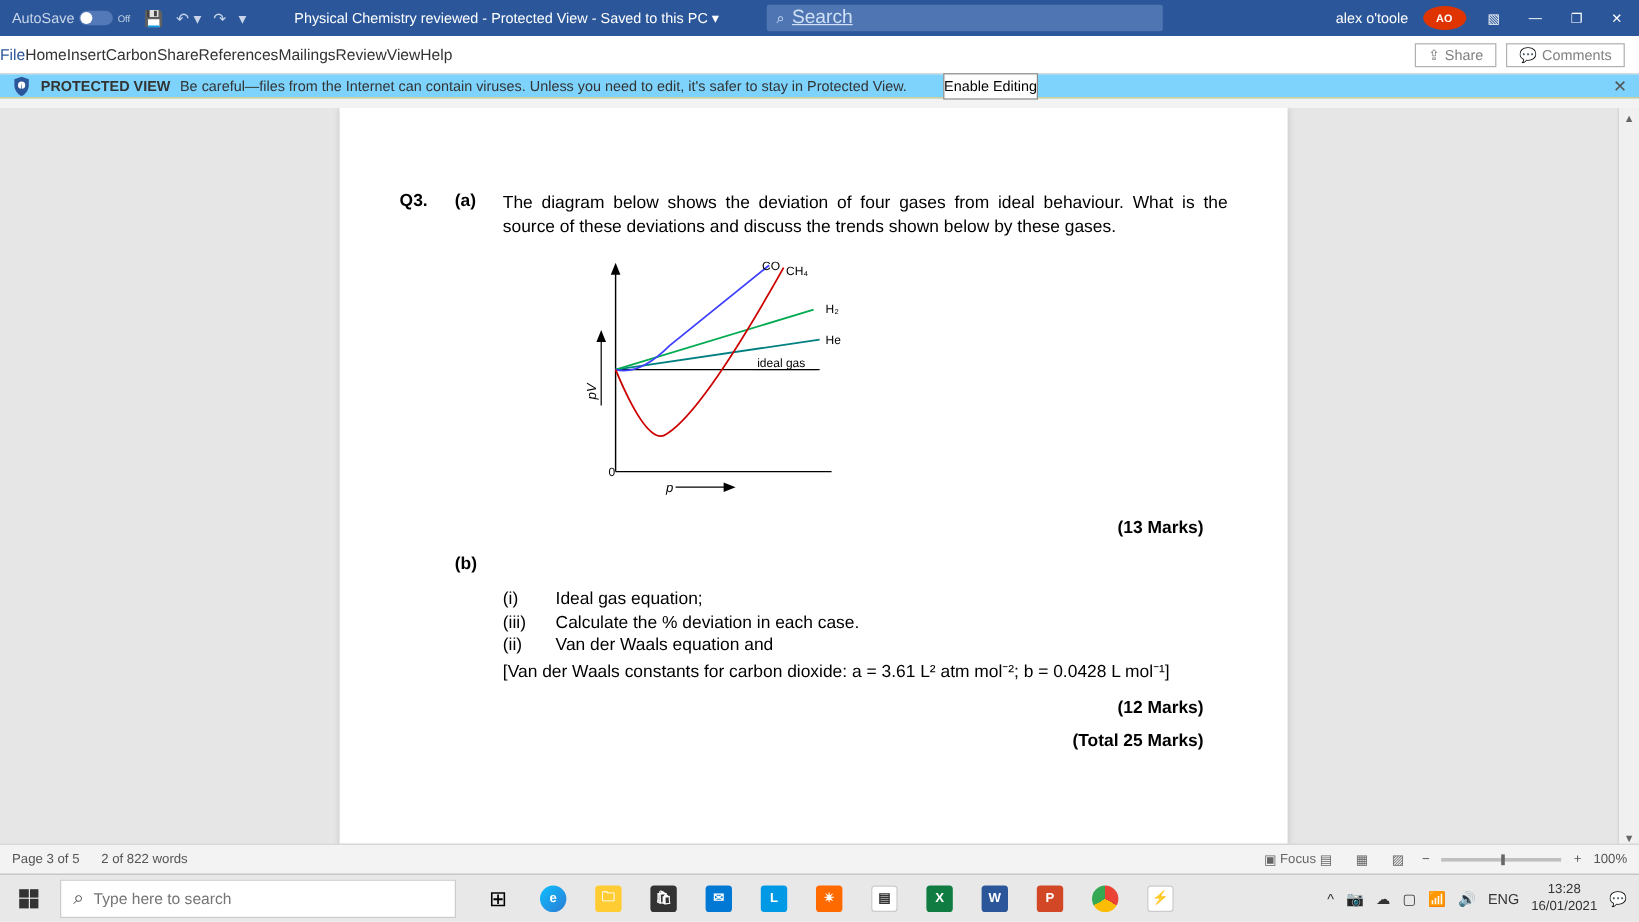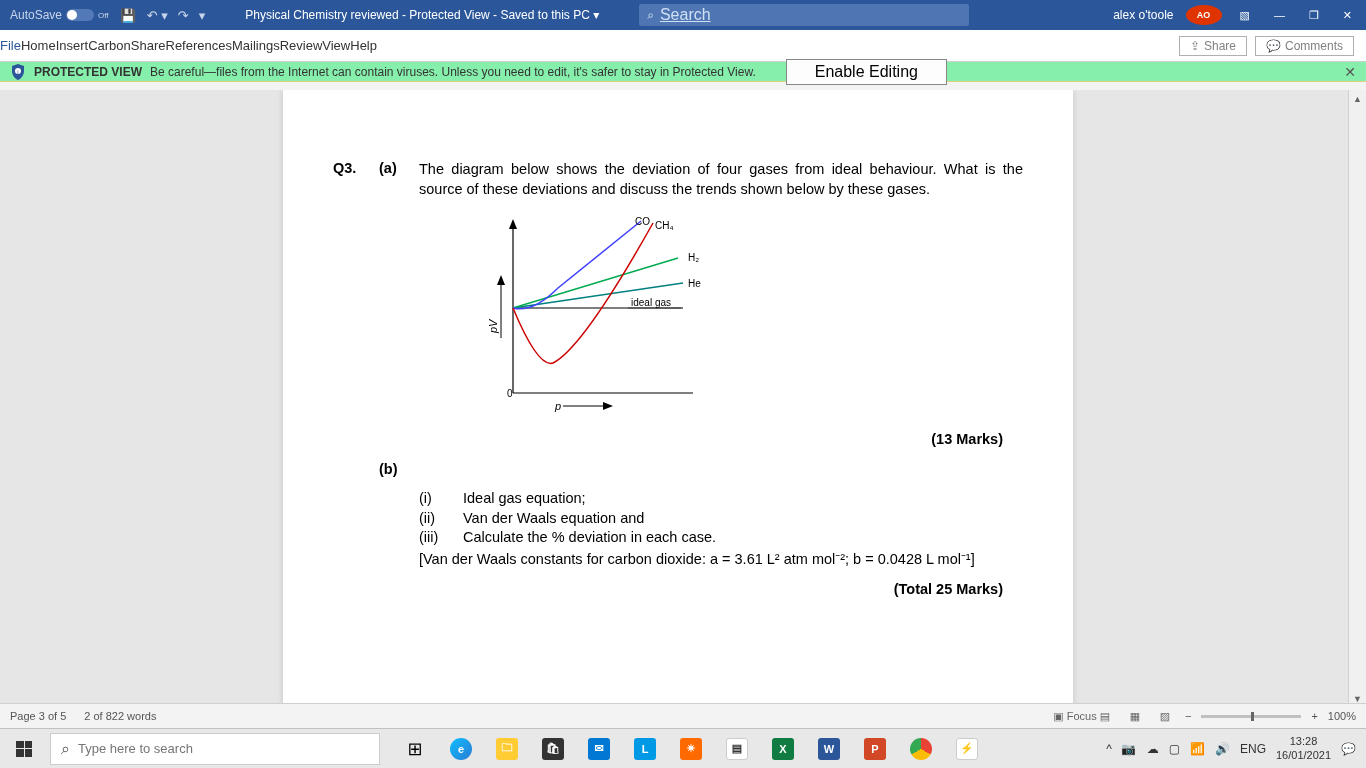--- a/index.html
+++ b/index.html
@@ -24,25 +24,25 @@
 .win-btn { color: #fff; font-size: 11px; cursor: pointer; padding: 0 6px; }
 
 
 .ribbon { height: 32px; background: #fff; border-bottom: 1px solid #d0d0d0; display: flex; align-items: center; font-size: 13px; color: #333; }
 .ribbon-tab { padding: 0 0; cursor: pointer; height: 100%; display: flex; align-items: center; }
 .ribbon-tab.file { color: #2b579a; font-weight: normal; }
 .ribbon-right { margin-left: auto; display: flex; gap: 8px; padding-right: 12px; }
 .ribbon-btn { border: 1px solid #b0b0b0; padding: 2px 10px; font-size: 12px; color: #808080; display: flex; align-items: center; gap: 4px; cursor: pointer; }
 
 
-.pv-bar { height: 20px; background: #86efac; border-bottom: 1px solid #e0d080; display: flex; align-items: center; font-size: 12px; color: #5a5a00; padding: 0 10px; position: relative; }
+.pv-bar { height: 20px; background: #7dd3fc; border-bottom: 1px solid #e0d080; display: flex; align-items: center; font-size: 12px; color: #5a5a00; padding: 0 10px; position: relative; }
 .pv-shield { width: 16px; height: 16px; margin-right: 8px; }
 .pv-label { font-weight: bold; margin-right: 8px; color: #333; }
 .pv-msg { color: #333; }
-.pv-enable { margin-left: 30px; border: 1px solid #888; background: #fdfdfd; padding: 3px 28px; font-size: 16px; cursor: pointer; }
+.pv-enable { margin-left: 30px; border: 1px solid #888; background: #fdfdfd; padding: 3px 0; font-size: 12px; cursor: pointer; }
 .pv-close { position: absolute; right: 10px; font-size: 14px; color: #555; cursor: pointer; }
 
 
 .doc-area { position: absolute; top: 90px; bottom: 60px; left: 0; right: 0; background: #e6e6e6; overflow: hidden; }
 .scrollbar-v { position: absolute; right: 0; top: 0; bottom: 0; width: 18px; background: #f0f0f0; border-left: 1px solid #d0d0d0; }
 .scroll-arrow { height: 18px; text-align: center; font-size: 9px; color: #666; line-height: 18px; cursor: pointer; }
 .page { position: absolute; left: 283px; top: 0; width: 790px; height: 618px; background: #fff; box-shadow: 0 0 6px rgba(0,0,0,0.15); }
 .page-content { position: absolute; top: 70px; left: 50px; right: 50px; bottom: 20px; font-family: "Times New Roman", serif; font-size: 14.5px; color: #000; }
 .q-row { display: flex; }
 .q-num { width: 46px; font-weight: bold; flex-shrink: 0; }
@@ -195,32 +195,33 @@
       <div class="q-row">
         <div class="q-num"></div>
         <div class="q-part"></div>
         <div class="q-text">
           <div class="sub-items">
             <div class="sub-row">
                 <span class="sub-num">(i)</span>
                 <span>Ideal gas equation;</span>
               </div>
             <div class="sub-row">
+                <span class="sub-num">(iii)</span>
+                <span>Calculate the % deviation in each case.</span>
+              </div>
+            <div class="sub-row">
                 <span class="sub-num">(ii)</span>
                 <span>Van der Waals equation and</span>
-              </div>
-            <div class="sub-row">
-                <span class="sub-num">(iii)</span>
-                <span>Calculate the % deviation in each case.</span>
               </div>
             <div class="vdw">[Van der Waals constants for carbon dioxide: a = 3.61 L² atm mol⁻²; b = 0.0428 L mol⁻¹]</div>
           </div>
         </div>
       </div>
 
+      <div class="marks" style="margin-top:12px;">(12 Marks)</div>
       <div class="marks" style="margin-top:12px;">(Total 25 Marks)</div>
     </div>
   </div>
   <div class="scrollbar-v">
     <div class="scroll-arrow">▲</div>
     <div style="position:absolute;bottom:0;width:100%">
         <div class="scroll-arrow">▼</div>
       </div>
   </div>
 </div>

